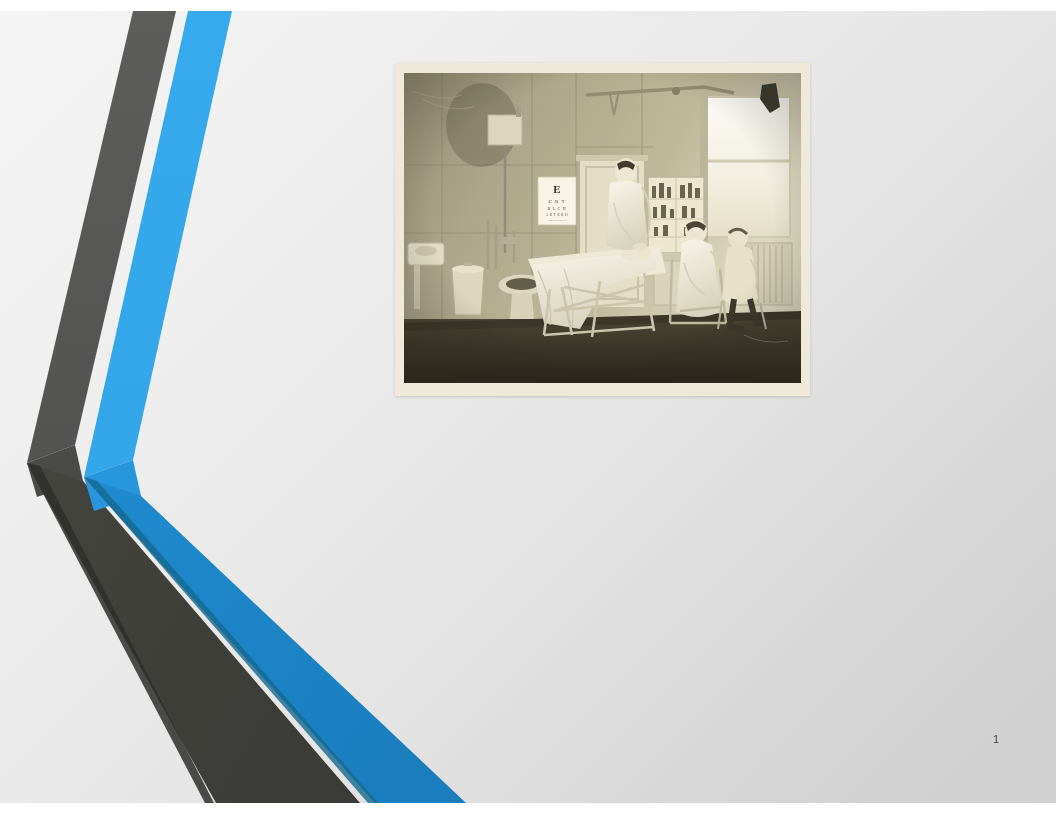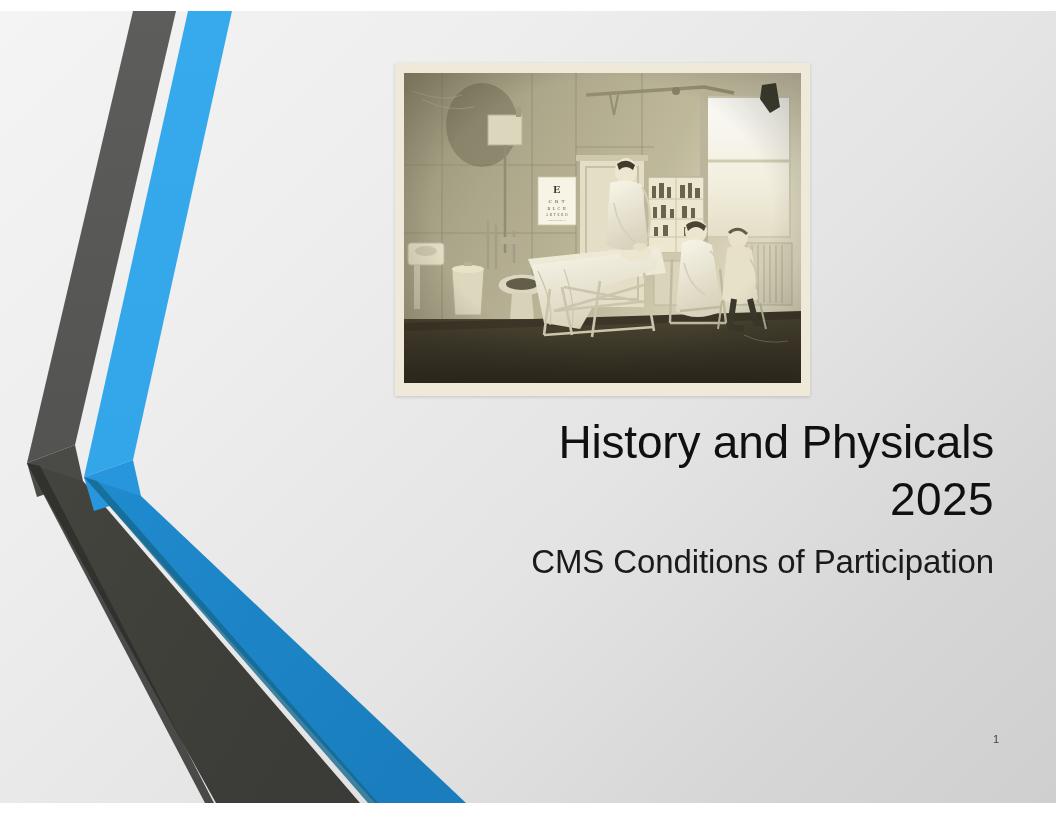--- a/index.html
+++ b/index.html
@@ -330,21 +330,16 @@
           <path d="M8 18 Q40 30 58 22"></path>
           <path d="M18 26 Q44 40 70 34"></path>
           <path d="M340 262 Q360 272 384 268"></path>
         </g>
         <rect x="0" y="0" width="397" height="310" fill="url(#vign)"></rect>
         <rect x="0" y="0" width="397" height="310" fill="#d8cfa8" opacity="0.10"></rect>
       </svg>
     </div>
   </div>
 
-  <div id="title-block">
-    <div id="title-line">History and Physicals</div>
-    <div id="year-line">2025</div>
-    <div id="subtitle-line">CMS Conditions of Participation</div>
-  </div>
 
   <div id="slide-number">1</div>
 
 </div>
 
 </body></html>

